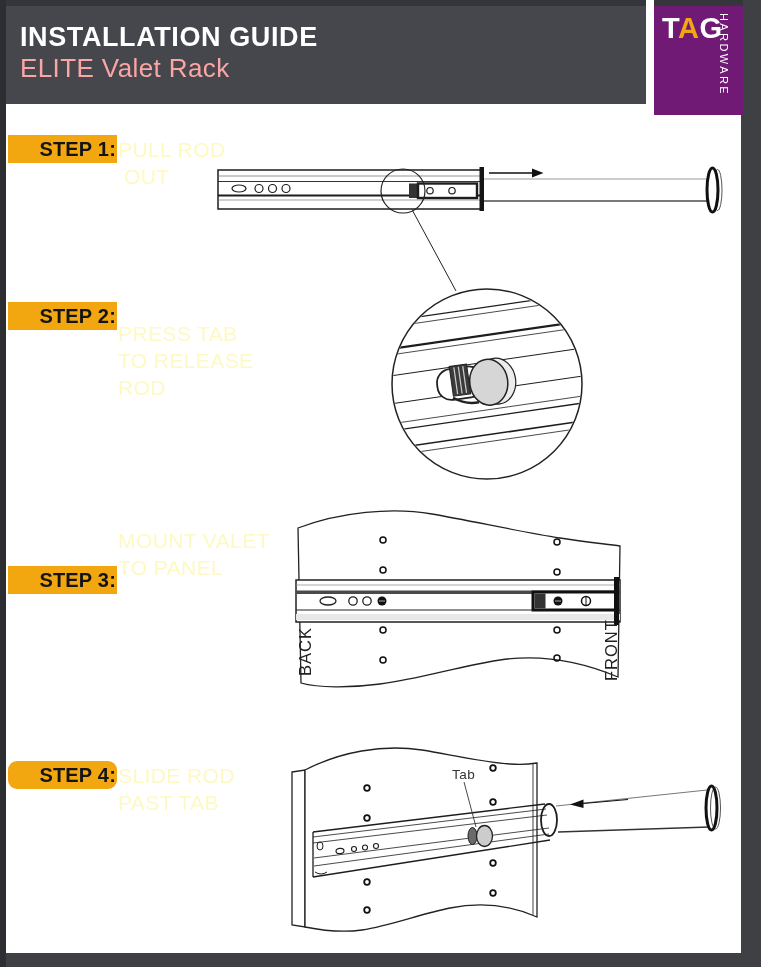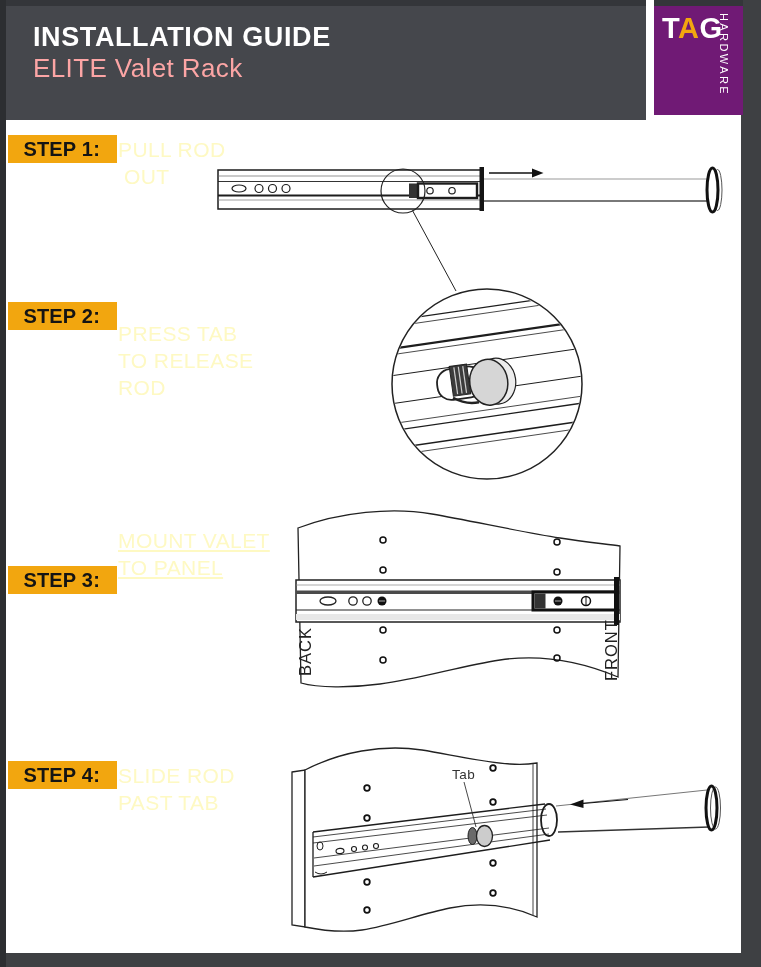--- a/index.html
+++ b/index.html
@@ -5,42 +5,42 @@
   html,body{margin:0;padding:0;background:#26282b;}
   .canvas{
     position:relative;width:761px;height:967px;overflow:hidden;
     background:#3E4043;
     font-family:"Liberation Sans", sans-serif;
     -webkit-font-smoothing:antialiased;
   }
   .page{position:absolute;left:6px;top:0;width:735px;height:953px;background:#ffffff;}
   .left-edge{position:absolute;left:0;top:0;width:6px;height:967px;background:#2C2E31;}
   .header-bar{
-    position:absolute;left:6px;top:0;width:640px;height:120px;
+    position:absolute;left:6px;top:0;width:640px;height:104px;
     background:#45474C;border-top:6px solid #34363A;box-sizing:border-box;
-    padding:16px 0 0 27px;
+    padding:16px 0 0 14px;
   }
   .header-title{font-size:27px;font-weight:bold;color:#ffffff;letter-spacing:0.6px;line-height:30px;}
   .header-subtitle{font-size:26px;font-weight:normal;color:#fca5a5;letter-spacing:0.4px;line-height:32px;}
   .logo-block{
     position:absolute;left:654px;top:0;width:89px;height:115px;
     background:#701a75;border-top:6px solid #34363A;box-sizing:border-box;
   }
   .tag-wordmark{position:absolute;left:8px;top:6px;font-size:29px;font-weight:bold;color:#ffffff;letter-spacing:0.5px;}
   .tag-a{color:#F2A60F;}
   .hardware-vertical{
     position:absolute;right:13px;top:7px;
     writing-mode:vertical-rl;
     font-size:11px;color:#ffffff;letter-spacing:2.4px;font-weight:normal;
   }
   .step-label{
     position:absolute;left:8px;width:109px;height:28px;
     background:#F2A60F;color:#141414;
     font-size:20px;font-weight:bold;line-height:28px;
-    text-align:right;letter-spacing:0.2px;box-sizing:border-box;padding-right:17px;
+    text-align:right;letter-spacing:0.2px;box-sizing:border-box;padding-right:1px;
   }
   .step-text{
     position:absolute;left:118px;
     font-size:21px;line-height:27px;color:#fef9c3;letter-spacing:0.4px;font-weight:normal;
   }
   .step-text .indent{margin-left:6px;}
   .diagram{position:absolute;}
   svg text{font-family:"Liberation Sans", sans-serif;}
 </style>
 </head>
@@ -68,26 +68,26 @@
   </div>
 
   <div class="step-label" style="top:302px;">STEP 2:</div>
   <div class="step-text" style="top:320px;">
     <div>PRESS TAB</div>
     <div>TO RELEASE</div>
     <div>ROD</div>
   </div>
 
   <div class="step-label" style="top:526px;margin-top:40px;">STEP 3:</div>
-  <div class="step-text" style="top:527px;text-decoration:underline;">
+  <div class="step-text" style="top:527px;">
     <div>MOUNT VALET</div>
     <div>TO PANEL</div>
   </div>
 
-  <div class="step-label" style="top:761px;">STEP 4:</div>
+  <div class="step-label" style="top:761px;border-radius:9px;">STEP 4:</div>
   <div class="step-text" style="top:762px;">
     <div>SLIDE ROD</div>
     <div>PAST TAB</div>
   </div>
 
   <svg class="diagram" style="left:210px;top:140px;" width="532" height="345" viewBox="210 140 532 345">
 
     <g stroke="#1D1D1D" fill="none">
       <rect x="218" y="170" width="265" height="39" stroke-width="1.5" fill="#ffffff"></rect>
       <line x1="218" y1="176" x2="483" y2="176" stroke-width="0.7" stroke="#666"></line>

